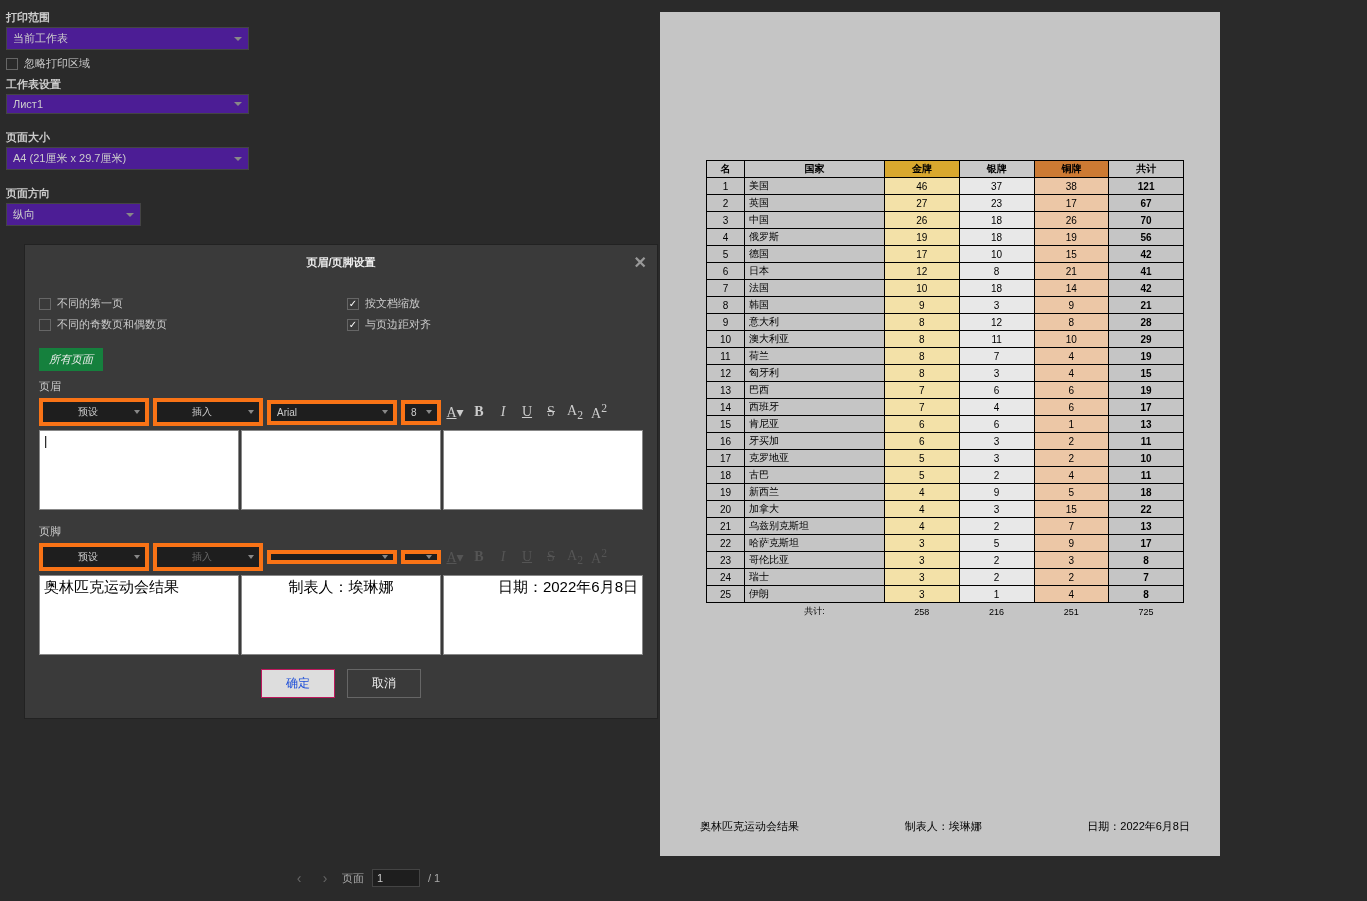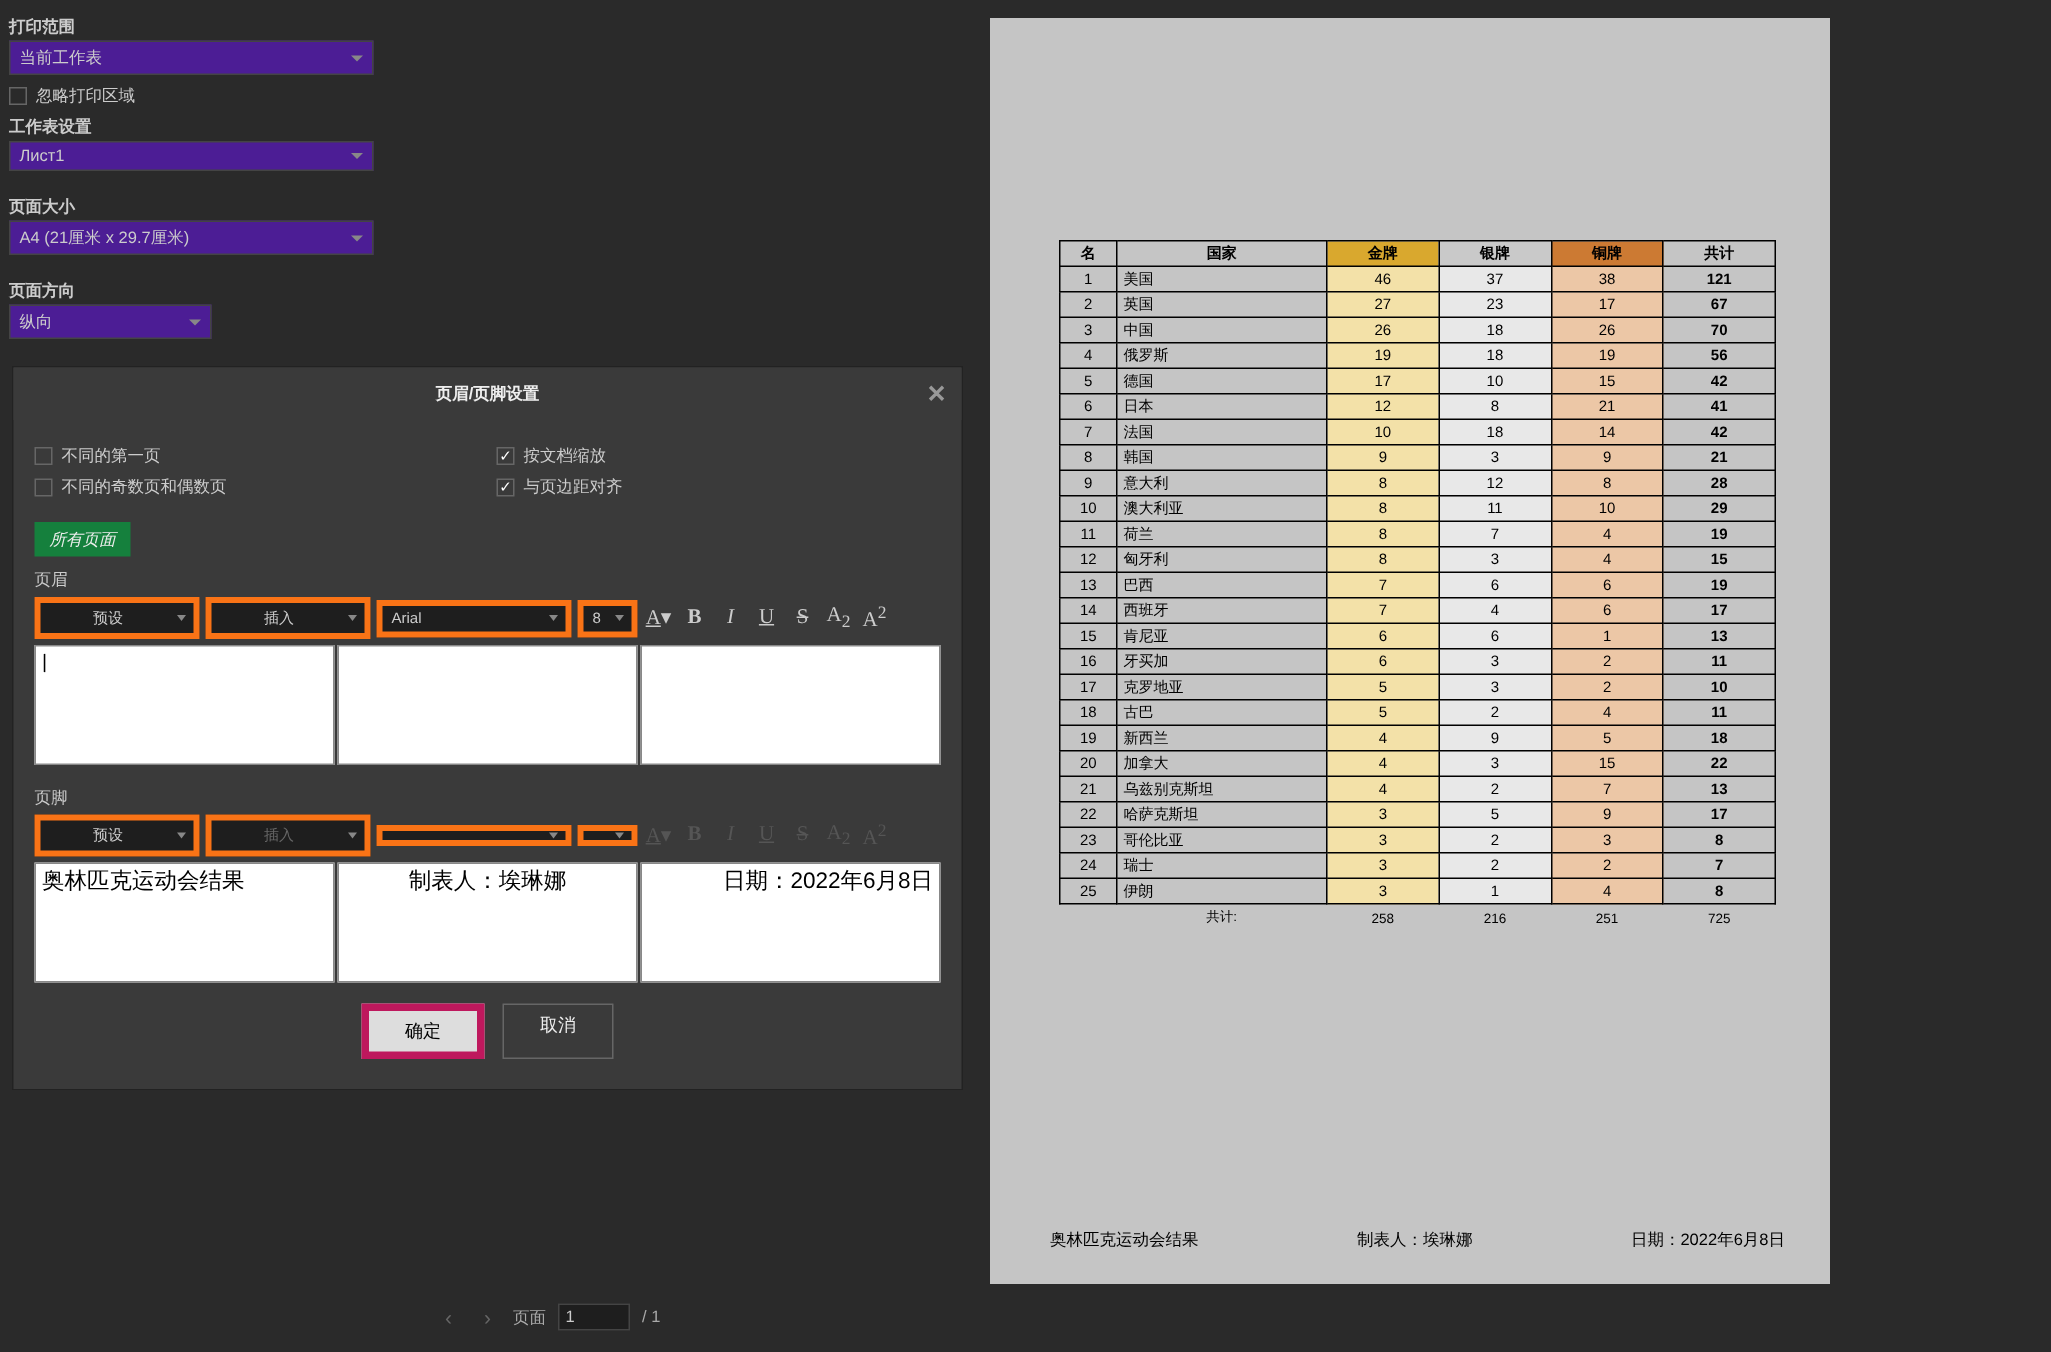--- a/index.html
+++ b/index.html
@@ -7,21 +7,21 @@
 
 .sidebar { position: absolute; left: 0; top: 0; width: 255px; background: #2a2a2a; padding: 4px 6px; }
 .sidebar-label { color: #ccc; font-size: 11px; margin: 6px 0 2px; font-weight: bold; }
 .select { width: 100%; background: #4c1d95; border: 1px solid #444; color: #ccc; padding: 3px 20px 3px 6px; font-size: 11px; position: relative; cursor: pointer; }
 .select::after { content: ""; position: absolute; right: 6px; top: 50%; margin-top: -2px; border-left: 4px solid transparent; border-right: 4px solid transparent; border-top: 4px solid #888; }
 .select.narrow { width: 135px; }
 .checkbox-row { display: flex; align-items: center; margin: 6px 0; cursor: pointer; }
 .checkbox { width: 12px; height: 12px; border: 1px solid #666; margin-right: 6px; display: flex; align-items: center; justify-content: center; font-size: 10px; color: #fff; }
 .checkbox.checked::after { content: "✓"; }
 
-.dialog { position: absolute; left: 8px; top: 244px; width: 634px; background: #3a3a3a; border: 1px solid #222; }
+.dialog { position: absolute; left: 24px; top: 244px; width: 634px; background: #3a3a3a; border: 1px solid #222; }
 .dialog-title { background: #3a3a3a; padding: 10px; text-align: center; color: #eee; font-weight: bold; position: relative; }
 .dialog-close { position: absolute; right: 10px; top: 8px; color: #999; cursor: pointer; font-size: 16px; }
 .dialog-body { padding: 10px 14px; }
 .opts-row { display: flex; gap: 180px; margin-bottom: 1px; }
 .tabbar { margin: 10px 0 8px; }
 .tab { display: inline-block; background: #15803d; padding: 4px 10px; color: #eee; cursor: pointer; font-style: italic; }
 .section-label { color: #ccc; margin: 6px 0 4px; }
 .toolbar { display: flex; gap: 4px; align-items: center; margin-bottom: 4px; }
 .tb-select { background: #1e1e1e; border: 4px solid #f97316; color: #ccc; padding: 3px 18px 3px 6px; position: relative; cursor: pointer; font-size: 10px; }
 .tb-select::after { content: ""; position: absolute; right: 5px; top: 50%; margin-top: -2px; border-left: 3px solid transparent; border-right: 3px solid transparent; border-top: 4px solid #888; }
@@ -29,21 +29,21 @@
 .tb-select.w2 { width: 110px; text-align: center; }
 .tb-select.w3 { width: 130px; }
 .tb-select.w4 { width: 40px; }
 .tb-btn { color: #ccc; width: 20px; text-align: center; cursor: pointer; font-family: 'Times New Roman', serif; font-size: 14px; }
 .tb-btn.disabled { color: #555; }
 .editor-row { display: flex; gap: 2px; }
 .editor-cell { flex: 1; background: #fff; height: 80px; border: 1px solid #888; padding: 2px 4px; color: #000; font-size: 15px; overflow: hidden; }
 .editor-cell.small-cursor { font-size: 13px; }
 .btn-row { display: flex; justify-content: center; gap: 12px; margin-top: 14px; padding-bottom: 10px; }
 .btn { padding: 5px 24px; cursor: pointer; font-size: 12px; }
-.btn-ok { background: #ddd; color: #000000; border: 5px solid #be185d; }
+.btn-ok { background: #ddd; color: #1d4ed8; border: 1px solid #be185d; }
 .btn-cancel { background: #3a3a3a; color: #eee; border: 1px solid #666; }
 
 .pager { position: absolute; left: 290px; bottom: 14px; display: flex; align-items: center; gap: 8px; color: #aaa; }
 .pager-arrow { width: 18px; height: 18px; display: flex; align-items: center; justify-content: center; color: #666; cursor: pointer; font-size: 14px; }
 .pager-input { width: 48px; background: #1e1e1e; border: 1px solid #444; color: #ccc; padding: 2px 4px; font-size: 11px; }
 
 .preview-wrap { position: absolute; left: 660px; top: 12px; width: 560px; height: 844px; background: #c5c5c5; }
 .preview-page { position: absolute; left: 46px; top: 148px; width: 478px; }
 .ptable { border-collapse: collapse; width: 100%; font-size: 10px; color: #000; }
 .ptable th, .ptable td { border: 1px solid #000; padding: 1px 3px; text-align: center; height: 14px; }

